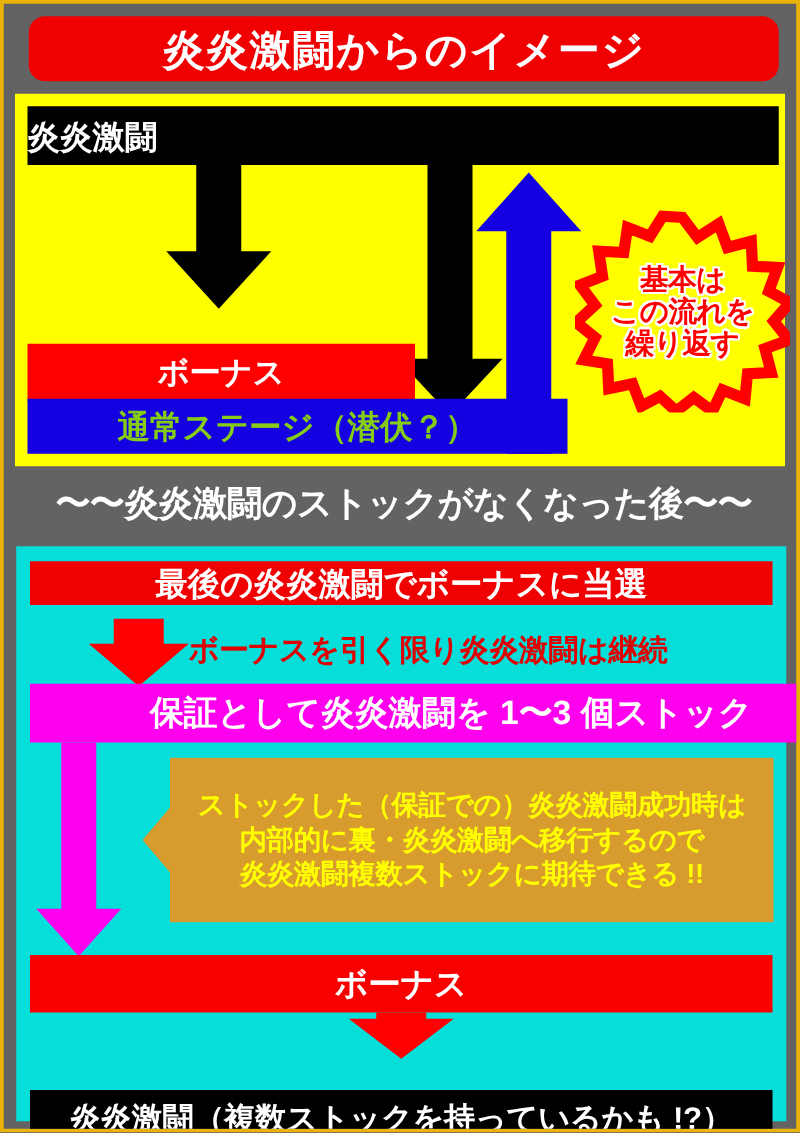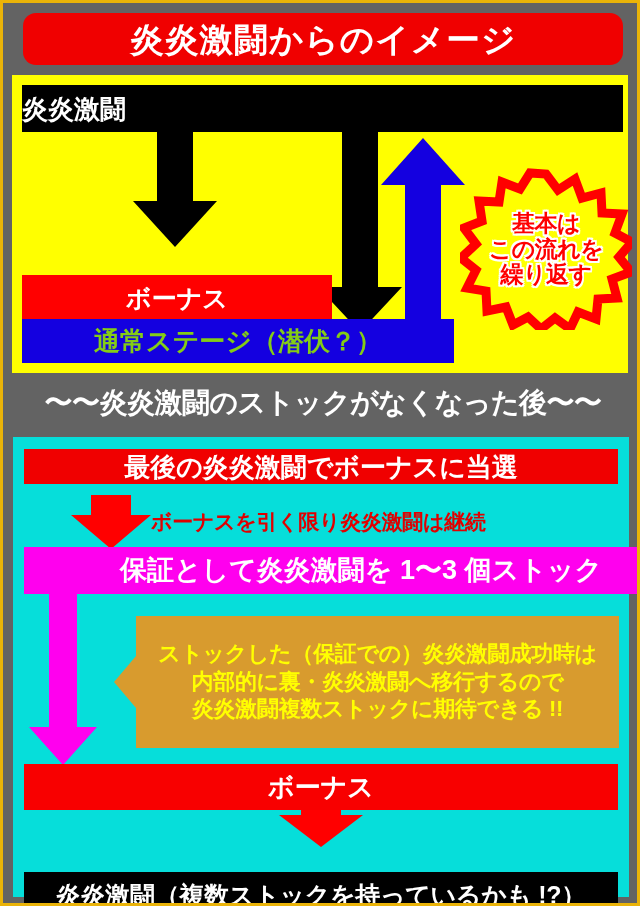--- a/index.html
+++ b/index.html
@@ -198,21 +198,21 @@
     left: 138px;
     top: 65px;
     width: 470px;
     height: 38px;
     display: flex;
     align-items: center;
     justify-content: flex-start;
   }
   .note-red .txt {
     color: #E00000;
-    font-size: 21px;
+    font-size: 24px;
     font-weight: bold;
     line-height: 1;
     letter-spacing: -0.3px;
   }
   .magenta-bar {
     position: absolute;
     left: 11px;
     top: 110px;
     width: 594px;
     height: 47px;
@@ -226,21 +226,21 @@
     color: #ffffff;
     font-size: 27px;
     font-weight: bold;
     line-height: 1;
   }
 
   
   .gold-callout {
     position: absolute;
     left: 101px;
-    top: 179px;
+    top: 169px;
     width: 505px;
     height: 132px;
   }
   .gold-callout svg { display: block; position: absolute; left: 0; top: 0; }
   .gc-text {
     position: absolute;
     left: 22px;
     top: 0;
     width: 483px;
     height: 132px;

